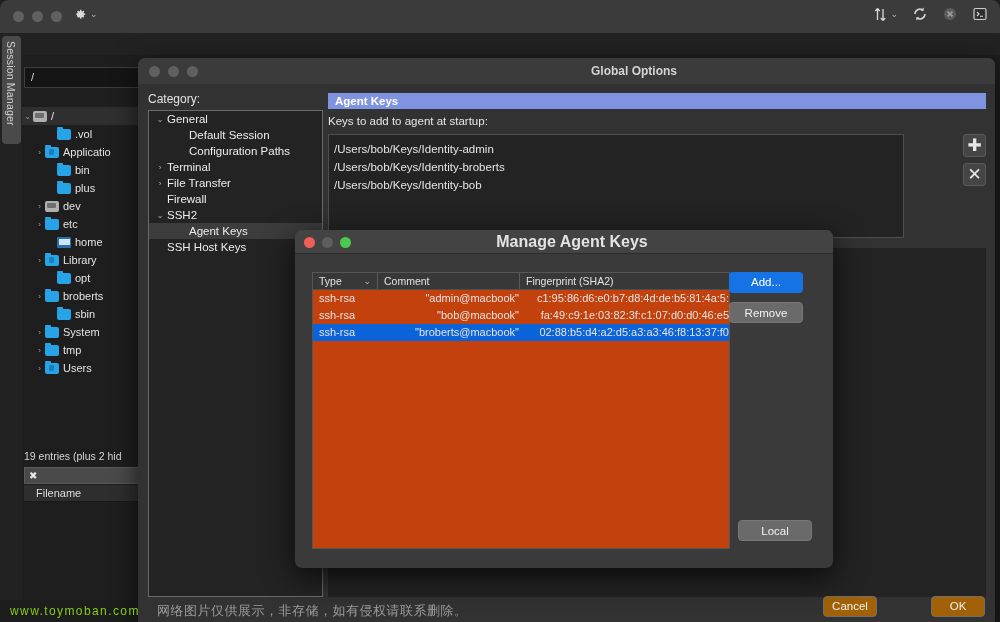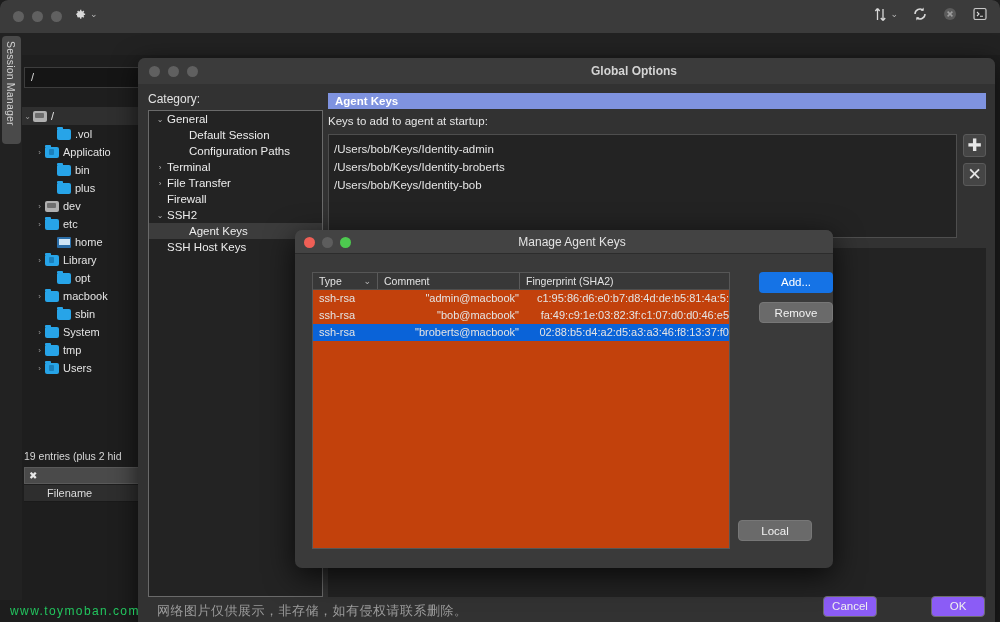--- a/index.html
+++ b/index.html
@@ -83,21 +83,21 @@
     background:#1e1e1e; color:#d6d6d6; font-size:10.5px; line-height:18px;
     white-space:nowrap; overflow:hidden;
   }
   .xbar {
     position:absolute; left:2px; top:412px; width:116px; height:17px;
     background:#4a4a4a; border:1px solid #5a5a5a;
     color:#e8e8e8; font-size:10px; line-height:15px; padding-left:4px;
   }
   .fnhdr {
     position:absolute; left:2px; top:430px; width:116px; height:17px;
-    background:#2e2e2e; color:#dcdcdc; font-size:11px; line-height:17px; padding-left:23px;
+    background:#2e2e2e; color:#dcdcdc; font-size:11px; line-height:17px; padding-left:12px;
     border-bottom:1px solid #1a1a1a;
   }
   .fnbody { position:absolute; left:2px; top:447px; width:116px; height:153px; background:#1e1e1e; }
 
   .rightpane { position:absolute; left:140px; top:55px; right:0; bottom:0; background:#1e1e1e; }
 
   
   .gopt {
     position:absolute; left:138px; top:58px; width:857px; height:570px;
     background:#323232; border-radius:7px 7px 0 0;
@@ -117,75 +117,75 @@
   .crow.sel { background:#3c3c3c; }
   .cw { width:14px; flex:0 0 14px; text-align:center; color:#b5b5b5; font-size:8px; }
 
   .panel-hdr {
     position:absolute; left:190px; top:35px; width:658px; height:16px;
     background:#7f93e0; color:#ffffff; font-size:11.5px; font-weight:bold;
     line-height:16px; padding-left:7px;
   }
   .panel-sub { position:absolute; left:190px; top:57px; color:#e6e6e6; font-size:11.5px; }
   .keylist {
-    position:absolute; left:190px; top:76px; width:629px; height:104px;
+    position:absolute; left:190px; top:76px; width:576px; height:104px;
     background:#232323; border:1px solid #4e4e4e; padding:5px 0 0 5px;
   }
   .keylist div { color:#e4e4e4; font-size:11.5px; line-height:18px; }
   .sidebtns { position:absolute; left:825px; top:76px; display:flex; flex-direction:column; gap:6px; }
   .sbtn {
     width:23px; height:23px; background:#454545; border:1px solid #5a5a5a; border-radius:3px;
     display:flex; align-items:center; justify-content:center; color:#e7e7e7; font-size:17px; line-height:1;
     cursor:pointer;
   }
   .panel-body { position:absolute; left:190px; top:190px; width:658px; height:349px; background:#232323; }
   .gopt-footer { position:absolute; left:0; bottom:0; width:857px; height:44px; }
   .gbtn {
     position:absolute; bottom:11px; width:54px; height:21px; border-radius:4px;
-    background:#8b5cf6; border:1px solid #6d6d6d; color:#f0f0f0; font-size:11.5px;
+    background:#a16207; border:1px solid #6d6d6d; color:#f0f0f0; font-size:11.5px;
     text-align:center; line-height:19px; cursor:pointer;margin-top:8px;
   }
 
   
   .mak {
     position:absolute; left:295px; top:230px; width:538px; height:338px;
     background:#3a3a3a; border-radius:7px; box-shadow:0 8px 30px rgba(0,0,0,.75);
   }
   .mak-tb { position:absolute; left:0; top:0; width:538px; height:24px; background:#434343; border-radius:7px 7px 0 0;
             border-bottom:1px solid #2c2c2c; }
   .mak-title { position:absolute; left:0; top:0; width:538px; height:24px; text-align:center; line-height:24px;
-               color:#e3e3e3; font-size:12px; font-weight:normal;padding-left:16px; }
+               color:#e3e3e3; font-size:16px; font-weight:bold;padding-left:16px; }
   .mak-traffic { position:absolute; left:9px; top:7px; display:flex; gap:7px; }
   .tl2 { width:11px; height:11px; border-radius:50%; }
   .tl-r { background:#ef5f56; } .tl-y { background:#5d5d5d; } .tl-g { background:#4dc94f; }
 
   .ktable {
     position:absolute; left:17px; top:42px; width:418px; height:277px;
     background:#c2410c; border:1px solid #565656;
   }
   .kt-hdr { display:flex; height:17px; background:#383838; border-bottom:1px solid #4e4e4e; }
   .kt-hdr > div { color:#e2e2e2; font-size:10.5px; line-height:17px; padding-left:6px; position:relative; }
   .kt-hdr .sep { border-left:1px solid #5a5a5a; }
   .col-type { width:64px; display:flex; align-items:center; justify-content:space-between; padding-right:6px;}
   .col-comment { width:142px; }
   .col-fp { flex:1; }
   .kt-row { display:flex; height:17px;text-align:right; }
   .kt-row.sel { background:#0a63d8; }
   .kt-row > div { color:#e4e4e4; font-size:11px; line-height:17px; padding-left:6px; white-space:nowrap; overflow:hidden;}
   .kt-row .col-comment { padding-left:14px; }
   .kt-row .col-fp { padding-left:10px; }
 
-  .mak-side { position:absolute; left:464px; top:42px; width:80px; }
+  .mak-side { position:absolute; left:434px; top:42px; width:80px; }
   .mbtn { width:74px; height:21px; border-radius:4px; font-size:11.5px; text-align:center; line-height:20px; cursor:pointer;}
   .mbtn.primary { background:#1573e6; color:#fff; }
   .mbtn.norm { background:#6a6a6a; color:#f2f2f2; border:1px solid #777; }
   .mbtn.close-b { position:absolute; left:443px; top:290px; }
 
   
-  .wm-left { position:absolute; left:10px; top:604px; color:#22c55e; font-size:12px; letter-spacing:1.4px; }
+  .wm-left { position:absolute; left:10px; top:604px; color:#84cc16; font-size:12px; letter-spacing:1.4px; }
   .wm-right { position:absolute; left:157px; top:602px; color:#9b9b9b; font-size:13px; letter-spacing:.5px;
               font-family:"DejaVu Sans", sans-serif; }
 </style>
 </head>
 <body>
 
 <div id="root">
 
   <div class="app-window">
 
@@ -307,21 +307,21 @@
           <div class="trow">
             <span style="display:inline-block;width:24px"></span>
             <span class="tw"></span>
             <span class="ficon folder"></span>
             <span>opt</span>
           </div>
           <div class="trow">
             <span style="display:inline-block;width:12px"></span>
             <span class="tw">›</span>
             <span class="ficon folder"></span>
-            <span>macbook</span>
+            <span>broberts</span>
           </div>
           <div class="trow">
             <span style="display:inline-block;width:24px"></span>
             <span class="tw"></span>
             <span class="ficon folder"></span>
             <span>sbin</span>
           </div>
           <div class="trow">
             <span style="display:inline-block;width:12px"></span>
             <span class="tw">›</span>

